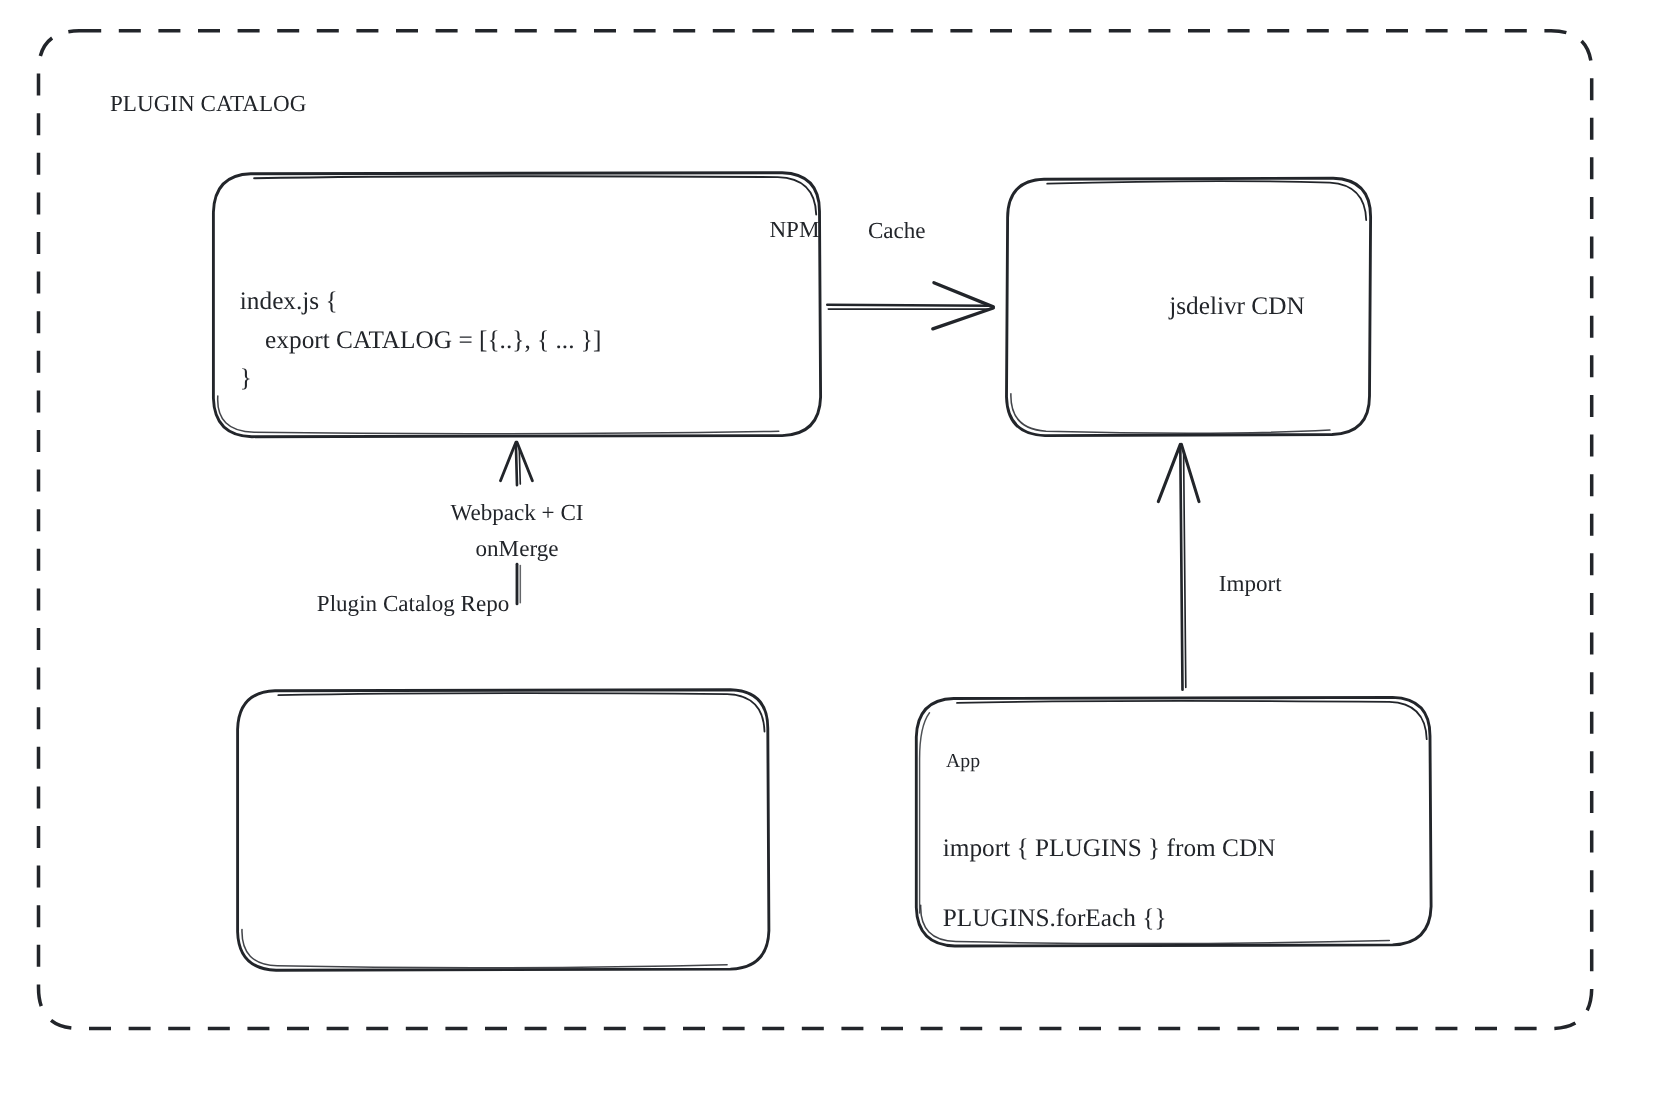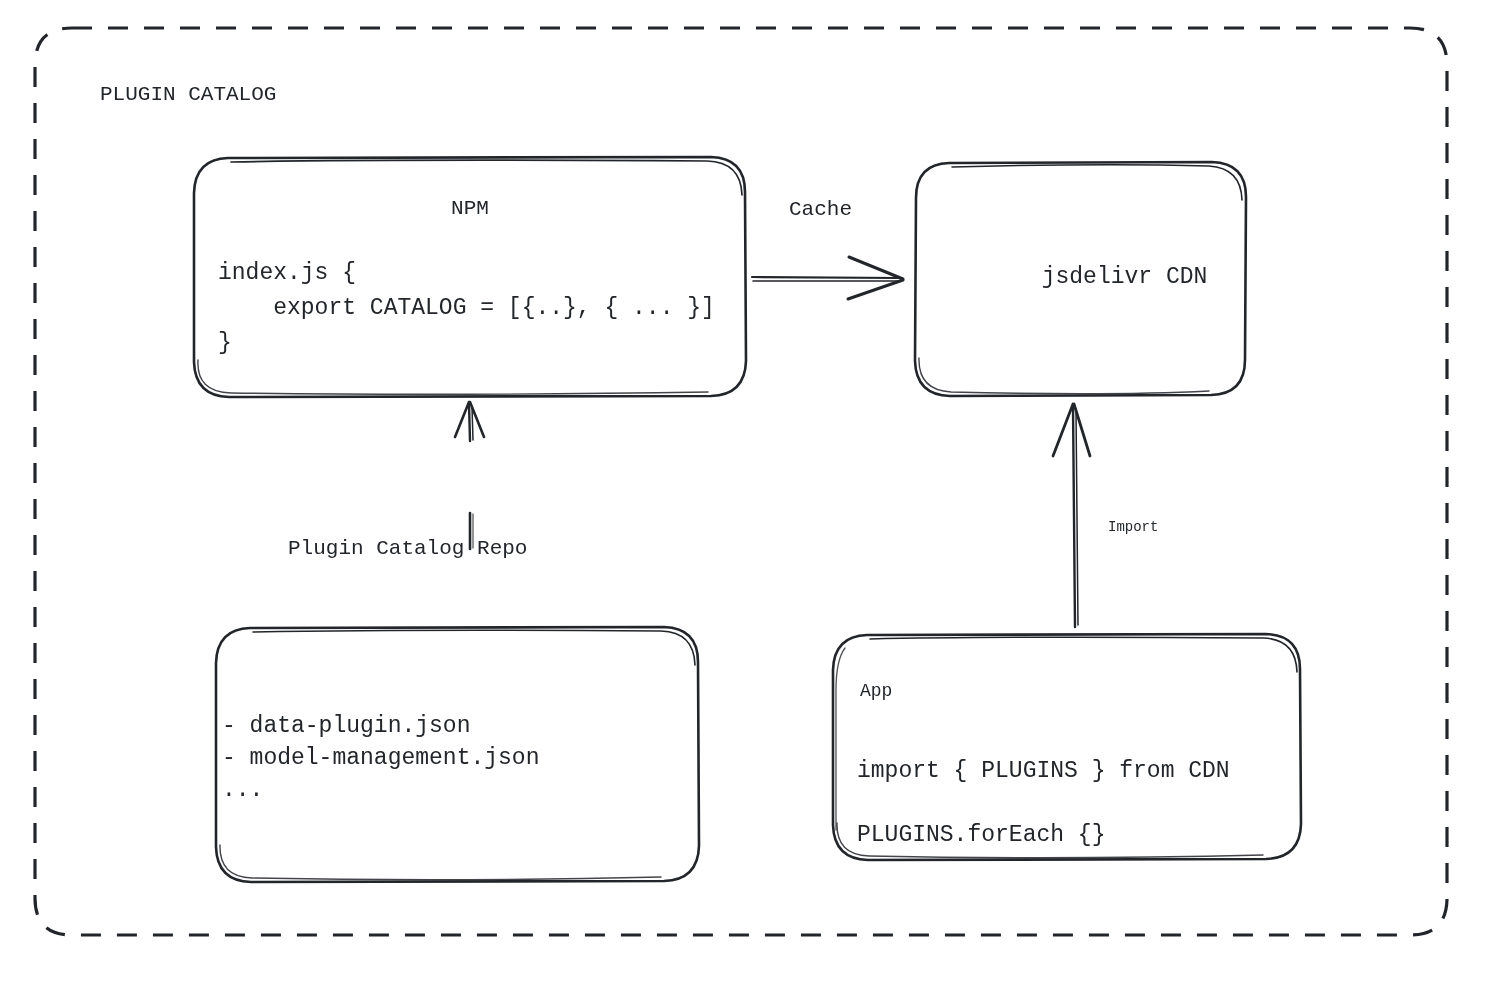--- a/index.html
+++ b/index.html
@@ -5,21 +5,21 @@
   html, body {
     margin: 0;
     padding: 0;
     background: #ffffff;
   }
   #canvas {
     position: relative;
     width: 1506px;
     height: 1002px;
     background: #ffffff;
-    font-family: Liberation Mono, monospace;
+    font-family: Liberation Serif, serif;
     color: #22252a;
     overflow: hidden;
   }
   #sketch {
     position: absolute;
     left: 0; top: 0;
     width: 1506px;
     height: 1002px;
   }
   .lbl {
@@ -31,21 +31,21 @@
   }
   .group-title {
     left: 100px;
     top: 84px;
     font-size: 21px;
   }
   .npm-title {
     left: 195px;
     top: 198px;
     width: 550px;
-    text-align: center;
+    text-align: right;
     font-size: 21px;
   }
   .npm-code {
     left: 218px;
     top: 256px;
     font-size: 23px;
     line-height: 35px;
   }
   .cdn-title {
     left: 915px;
@@ -56,21 +56,21 @@
     margin-left: 44px;
   }
   .cache-label {
     left: 789px;
     top: 199px;
     font-size: 21px;
   }
   .import-label {
     left: 1108px;
     top: 520px;
-    font-size: 14px;
+    font-size: 21px;
   }
   .webpack-label {
     left: 332px;
     top: 450px;
     width: 276px;
     text-align: center;
     font-size: 21px;
     line-height: 32px;
   }
   .repo-title {
@@ -160,22 +160,21 @@
   <div class="lbl npm-code">index.js {
     export CATALOG = [{..}, { ... }]
 }</div>
 
   <div class="lbl cdn-title">jsdelivr CDN</div>
 
   <div class="lbl cache-label">Cache</div>
 
   <div class="lbl import-label">Import</div>
 
+  <div class="lbl webpack-label">Webpack + CI
+onMerge</div>
 
   <div class="lbl repo-title">Plugin Catalog Repo</div>
-  <div class="lbl repo-list">- data-plugin.json
-- model-management.json
-...</div>
 
   <div class="lbl app-title">App</div>
   <div class="lbl app-code"><span>import { PLUGINS } from CDN</span><br><span>PLUGINS.forEach {}</span></div>
 
 </div>
 
 </body></html>

